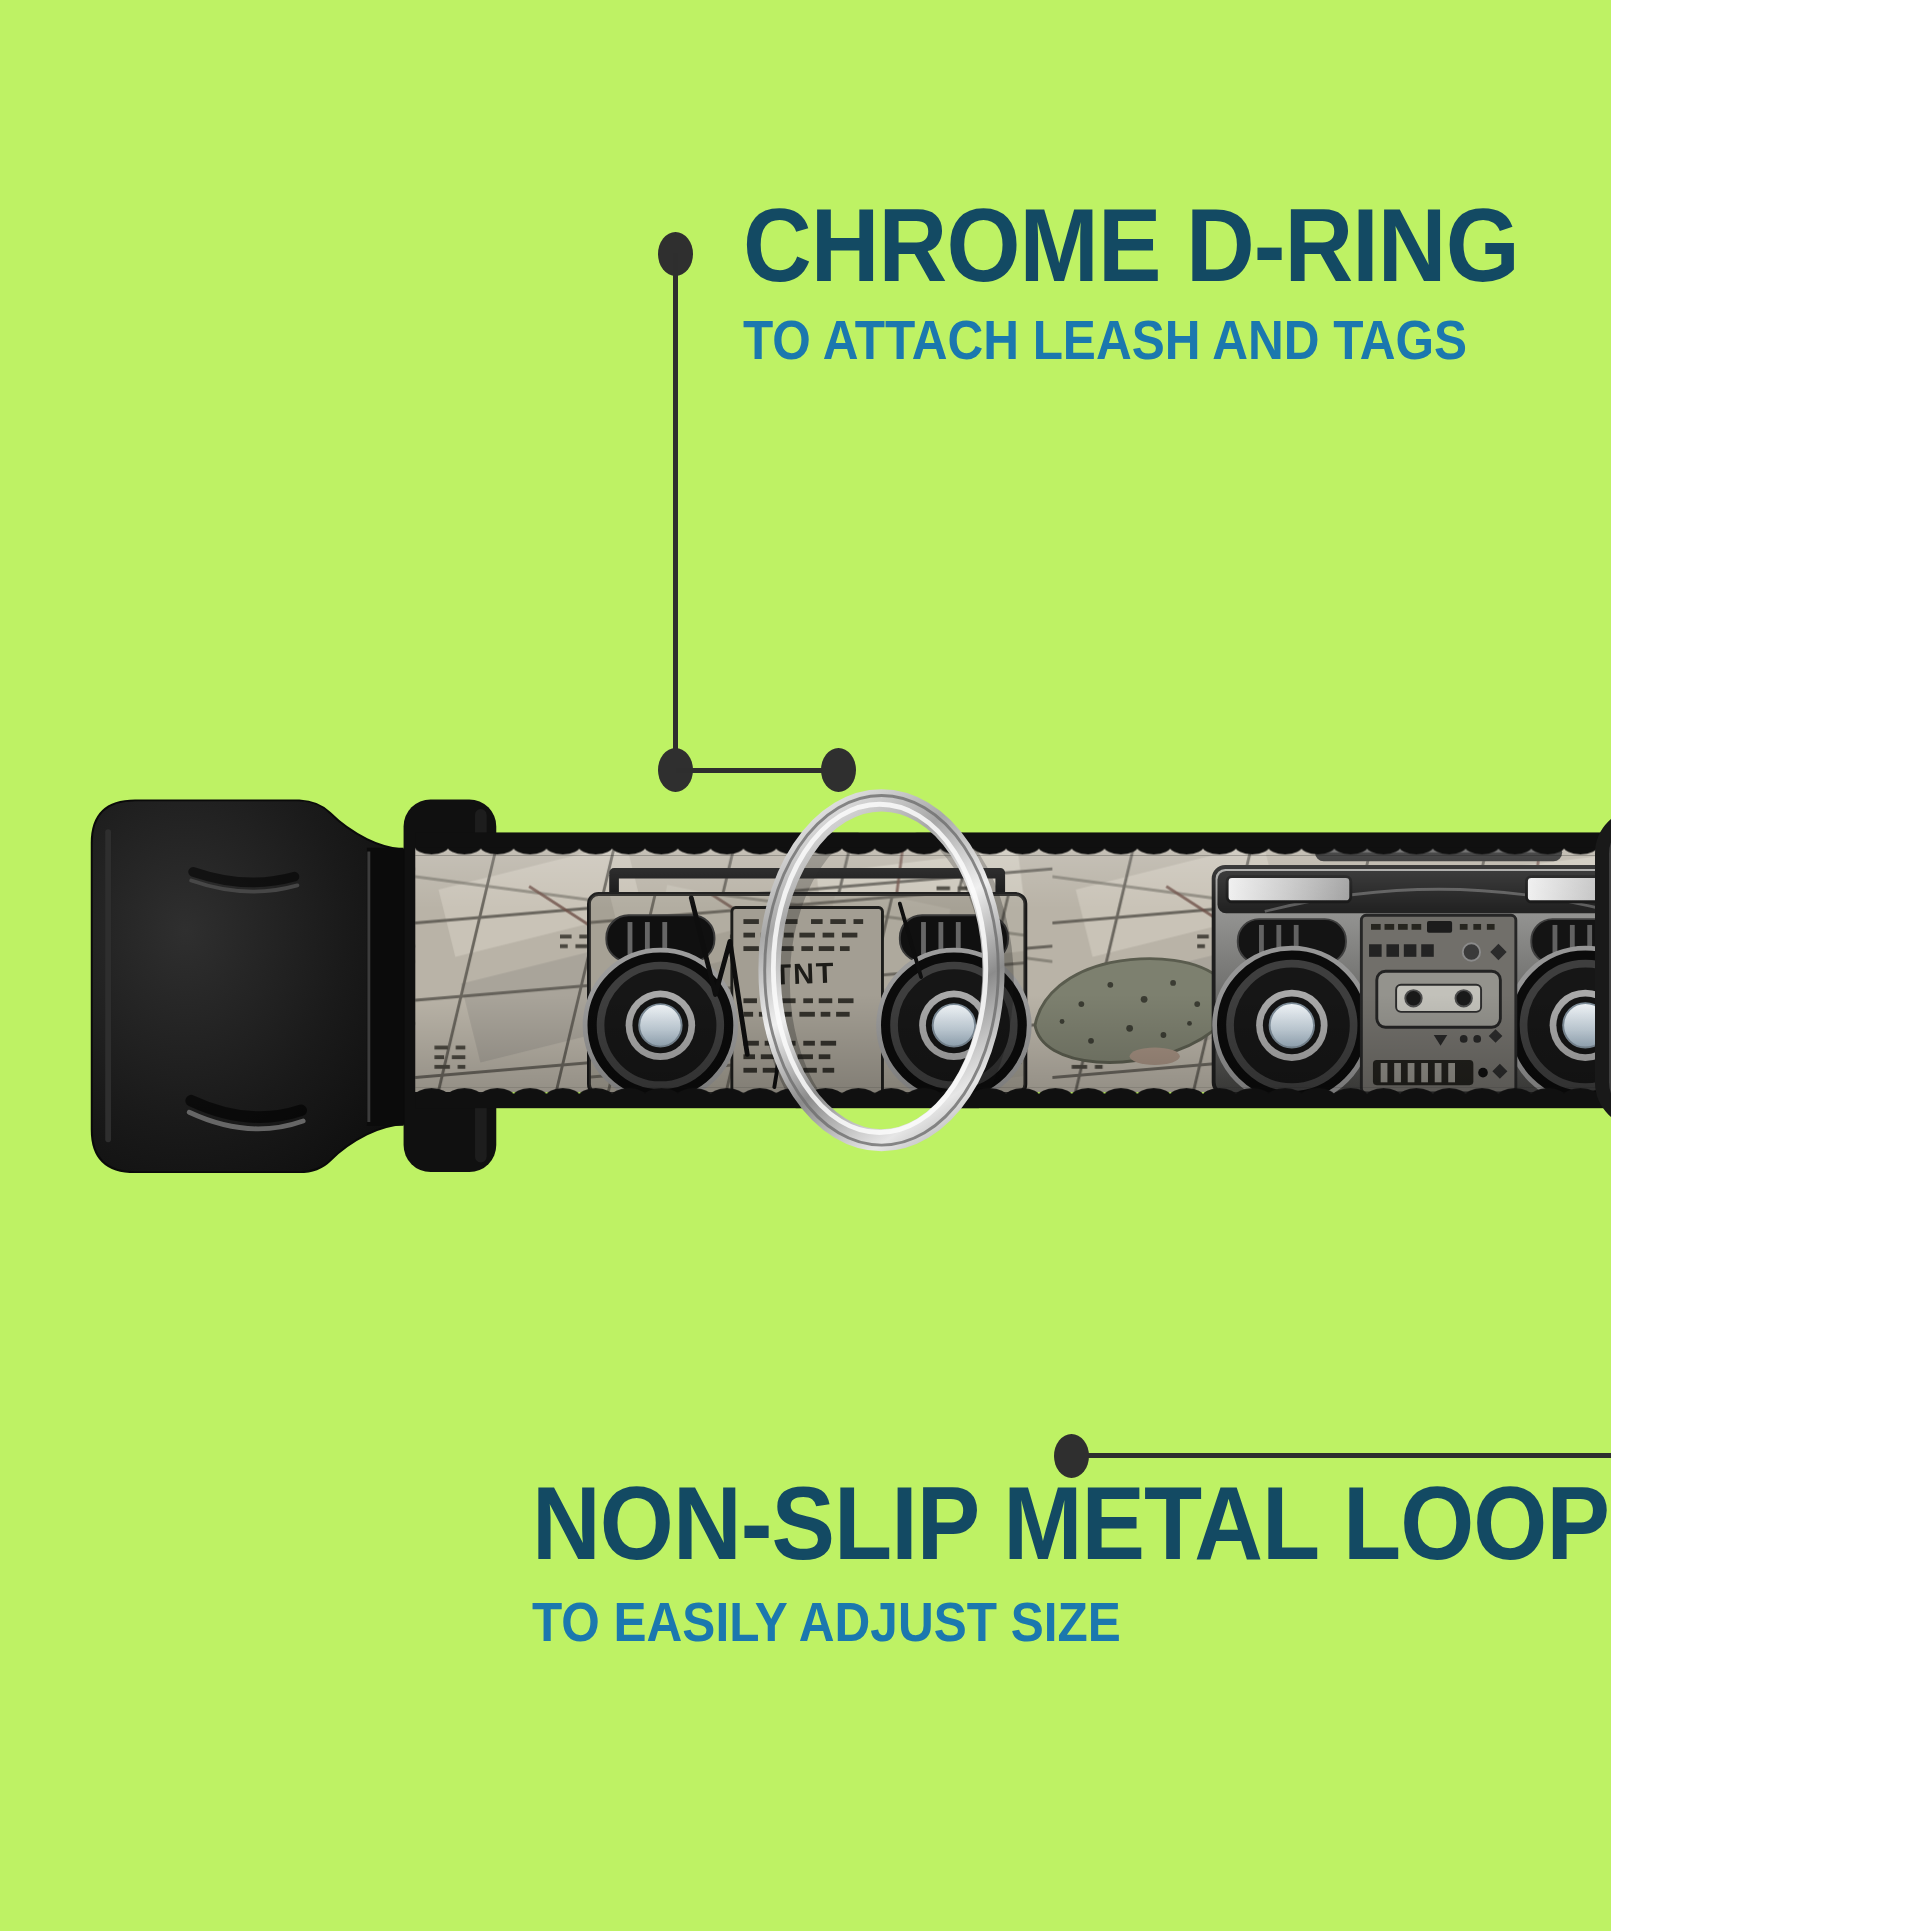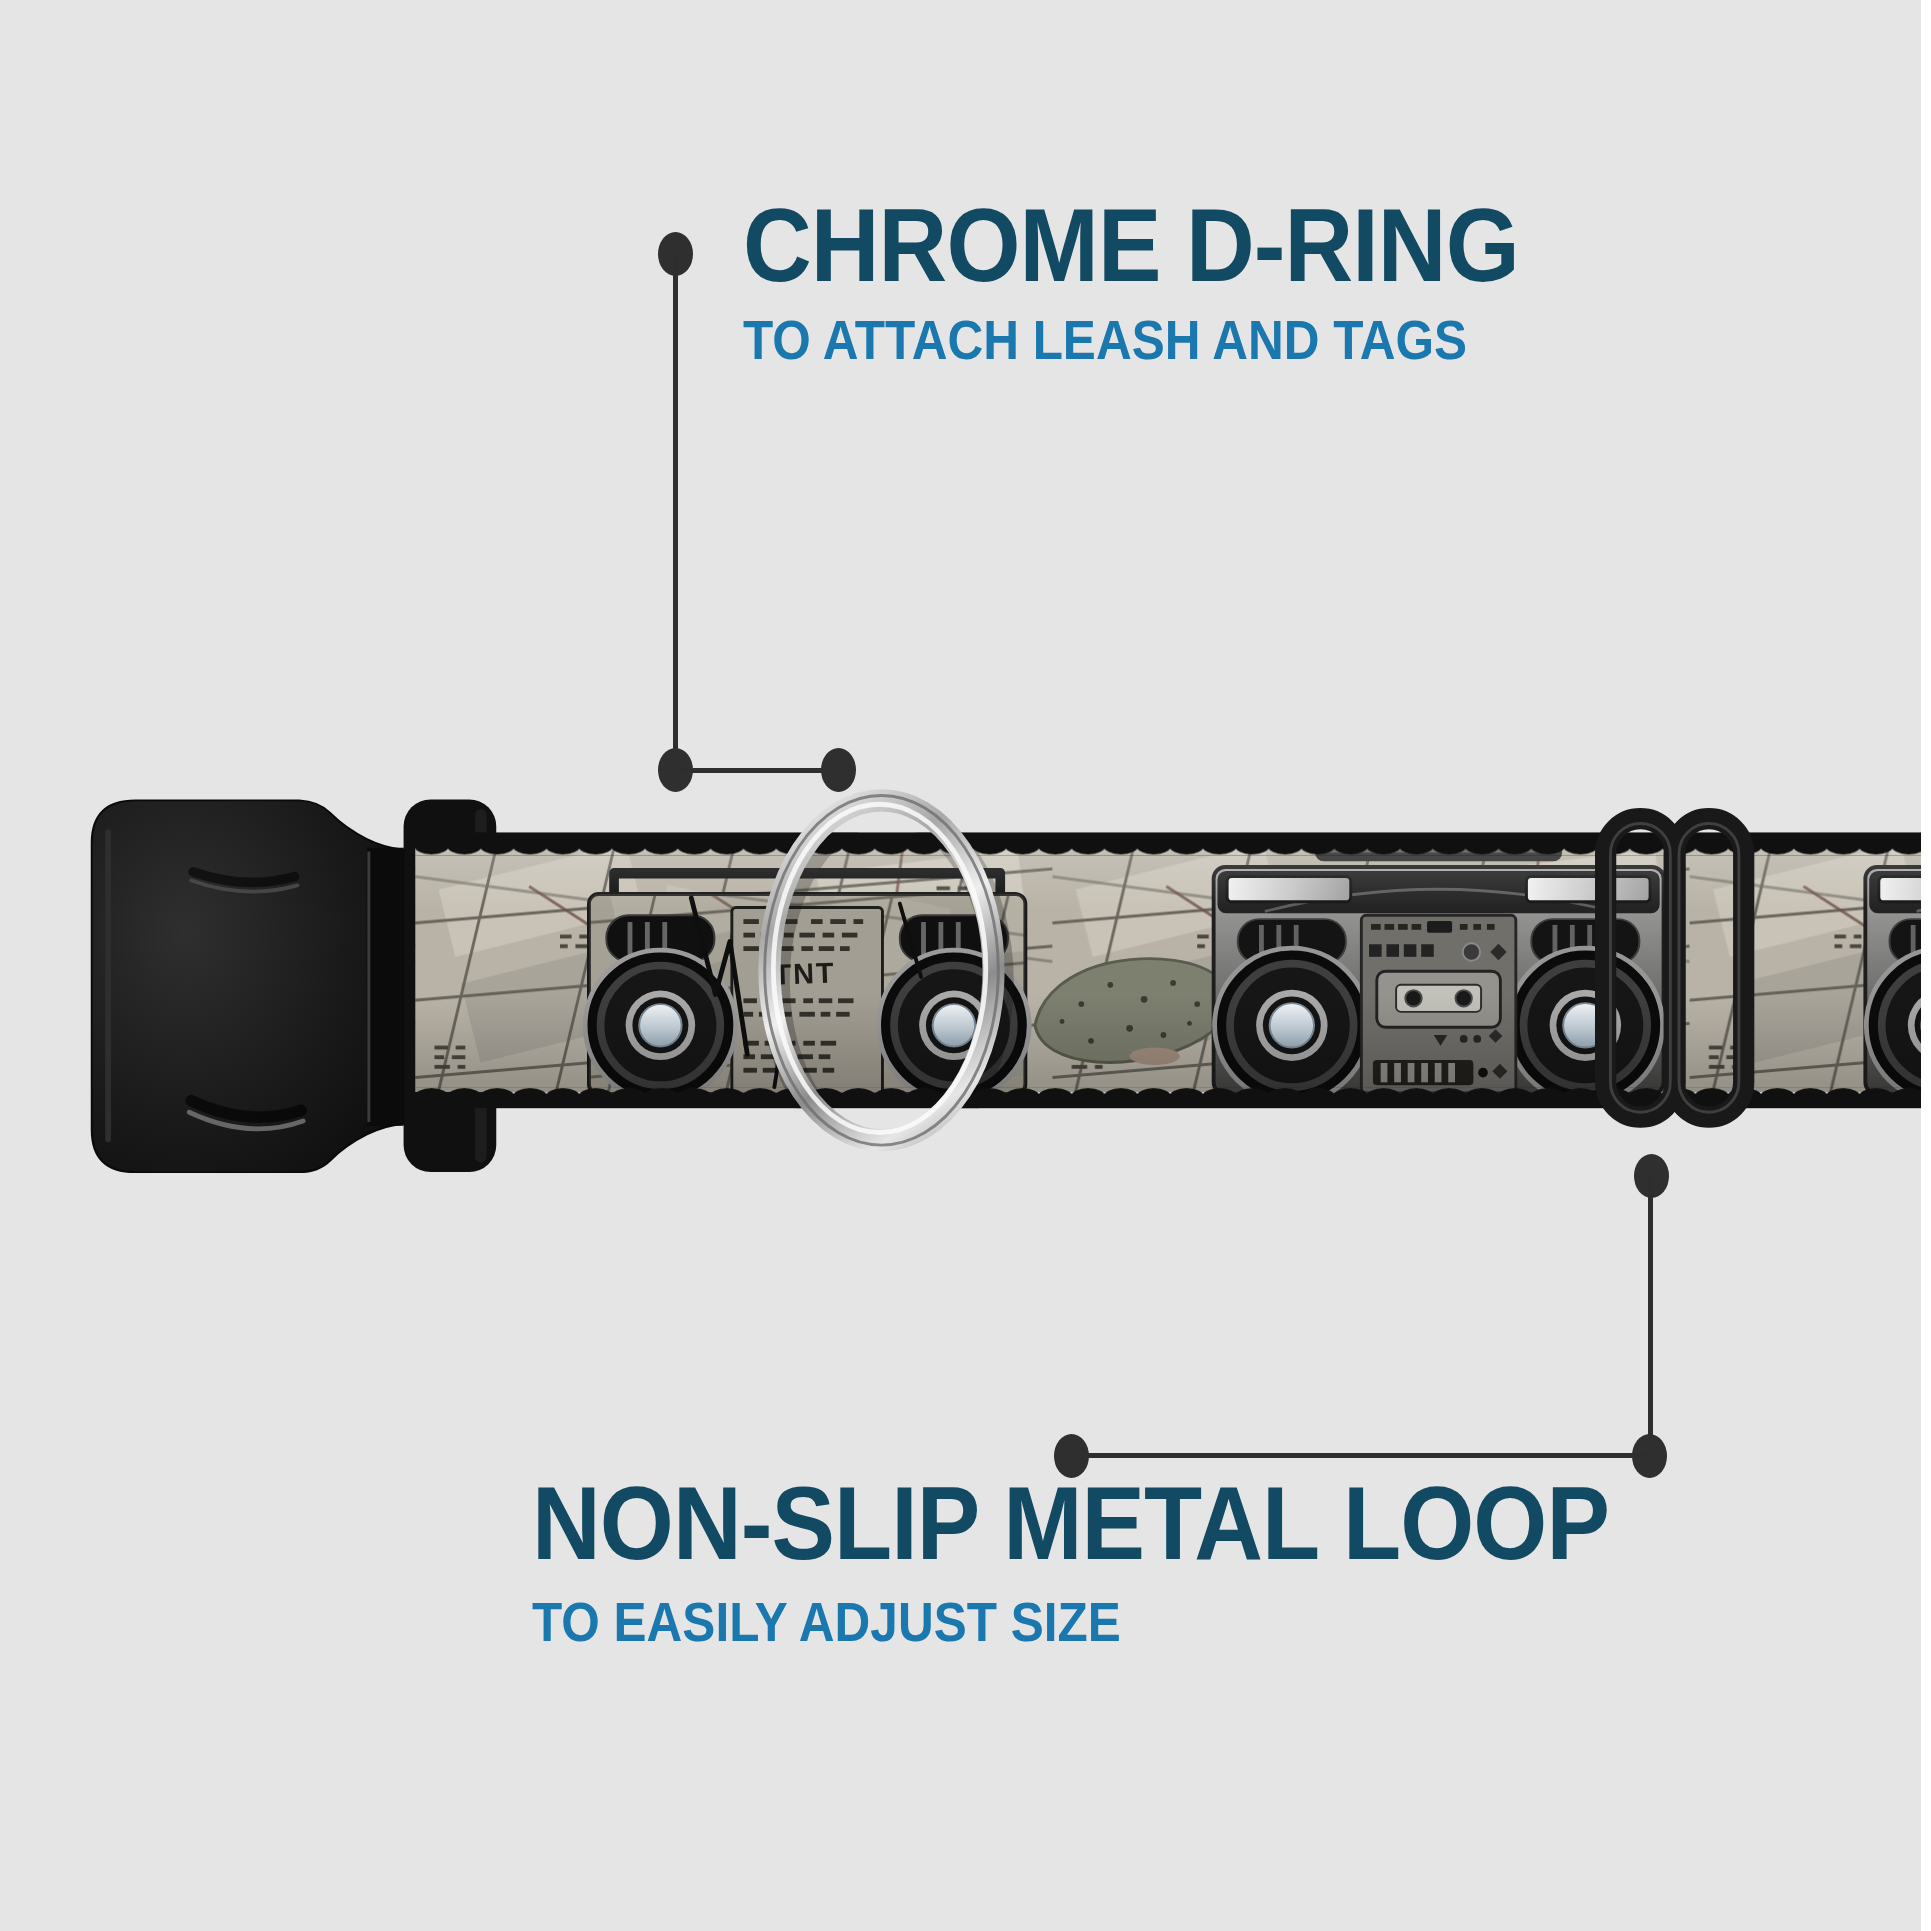--- a/index.html
+++ b/index.html
@@ -1,17 +1,17 @@
 <!DOCTYPE html>
 <html><head>
 <meta charset="utf-8">
 <style>
   html,body{margin:0;padding:0;background:#fff;}
   .stage{
-    position:relative;width:1921px;height:1931px;background:#e5e5e5;
+    position:relative;width:1611px;height:1931px;background:#bef264;
     font-family:"Liberation Sans",sans-serif;overflow:hidden;
   }
   .collar-svg{position:absolute;left:0;top:0;}
   .headline{
     position:absolute;font-weight:bold;line-height:1;white-space:nowrap;
     color:#134a63;font-size:104px;transform:scaleX(.915);transform-origin:0 0;
     letter-spacing:-1px;
   }
   .subline{
     position:absolute;font-weight:bold;line-height:1;white-space:nowrap;

